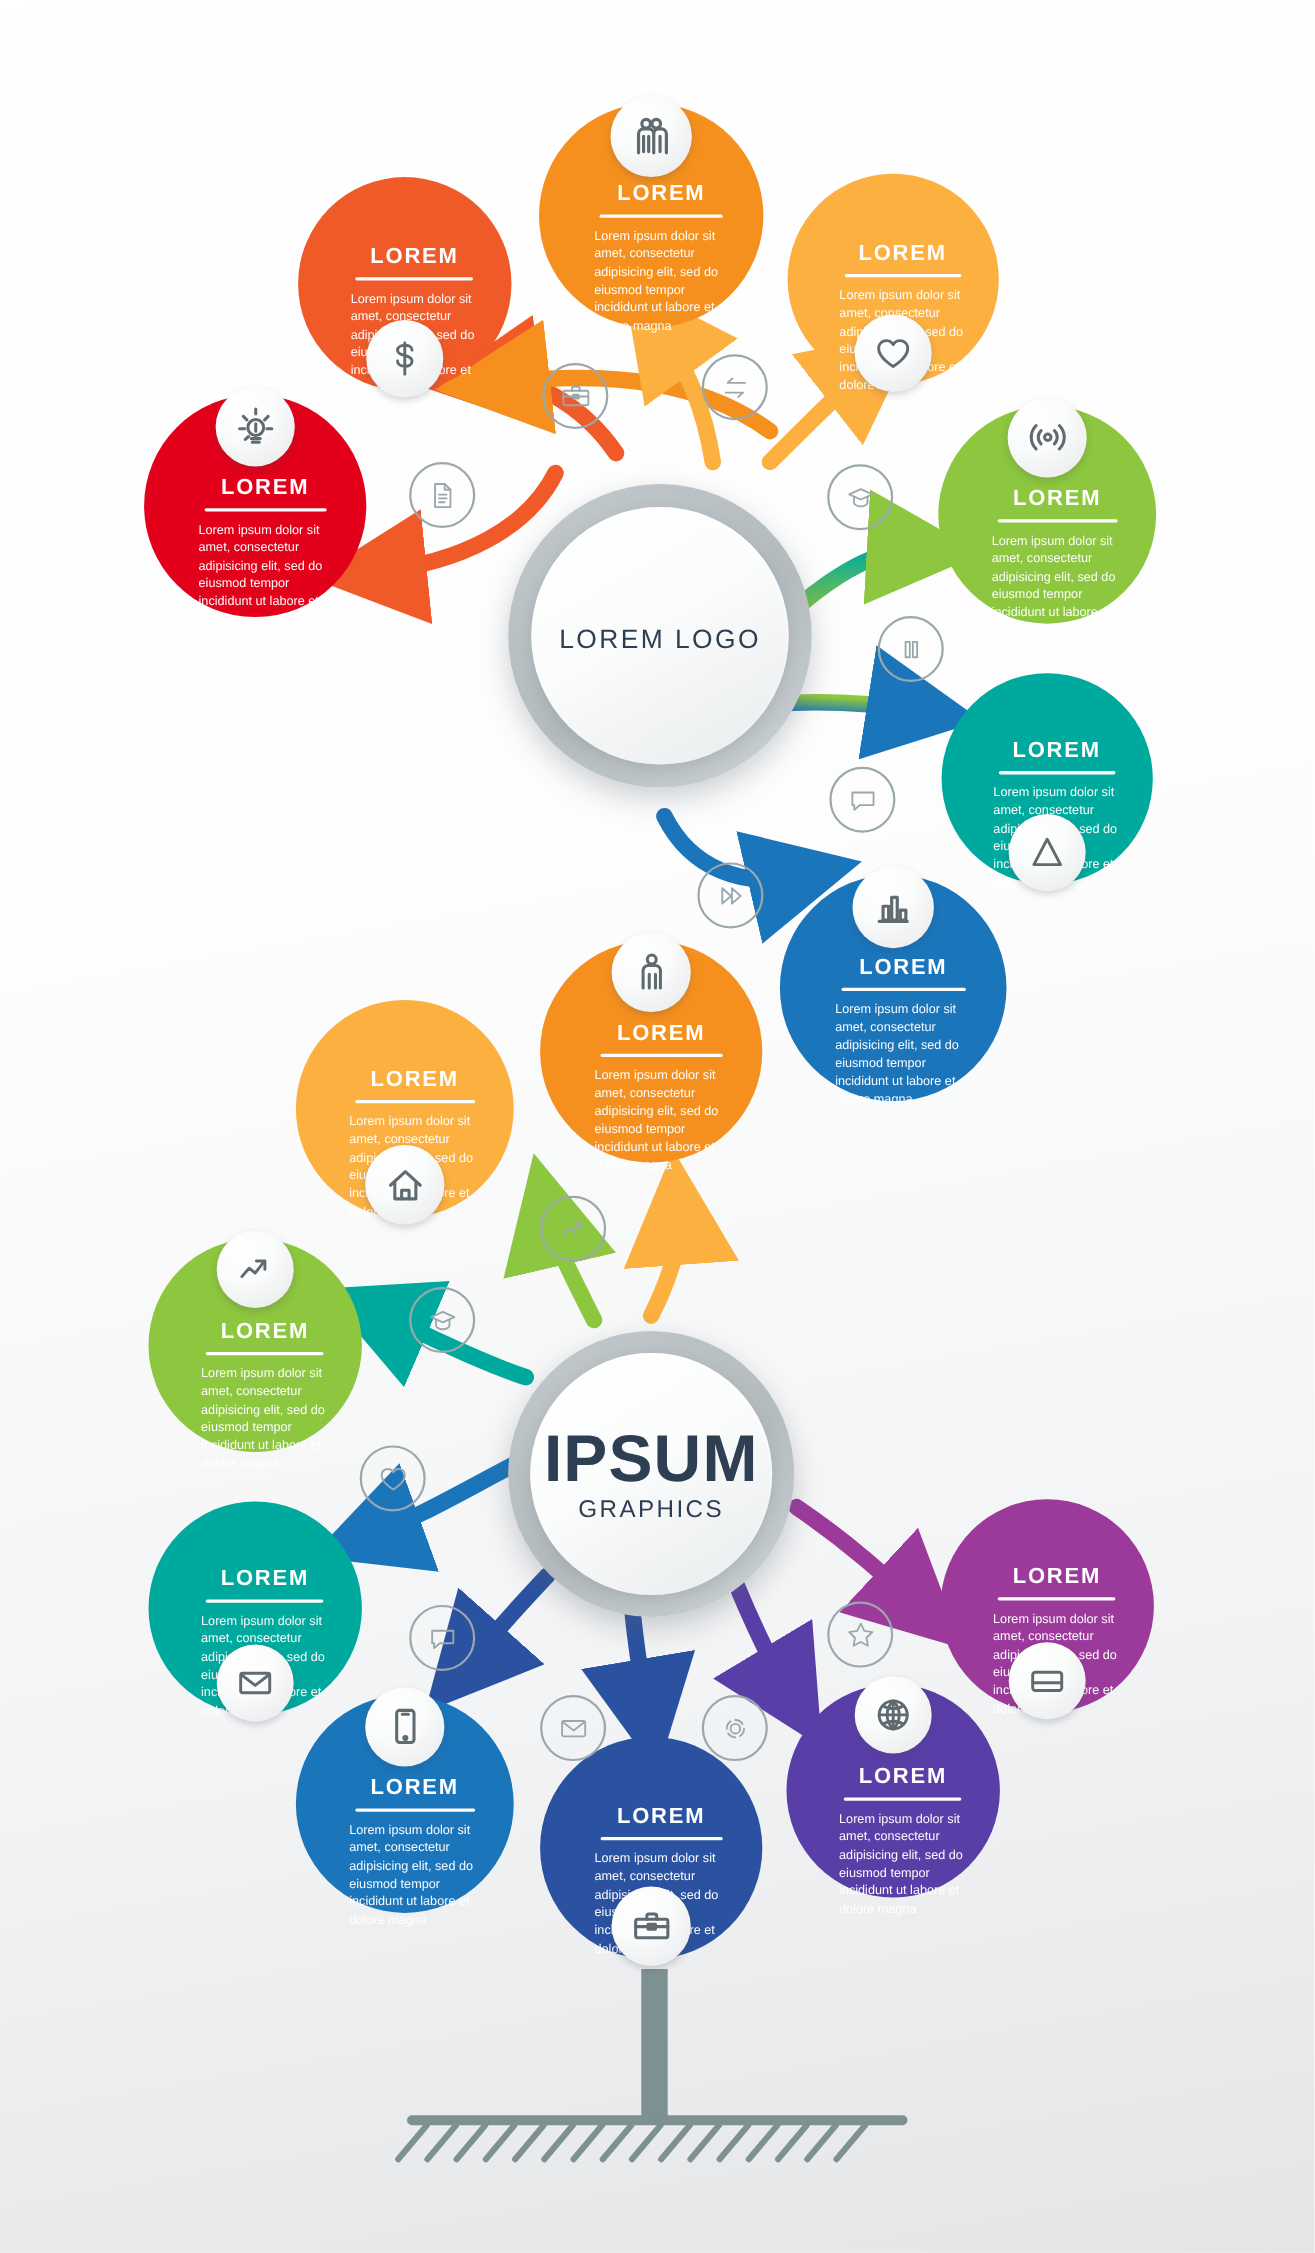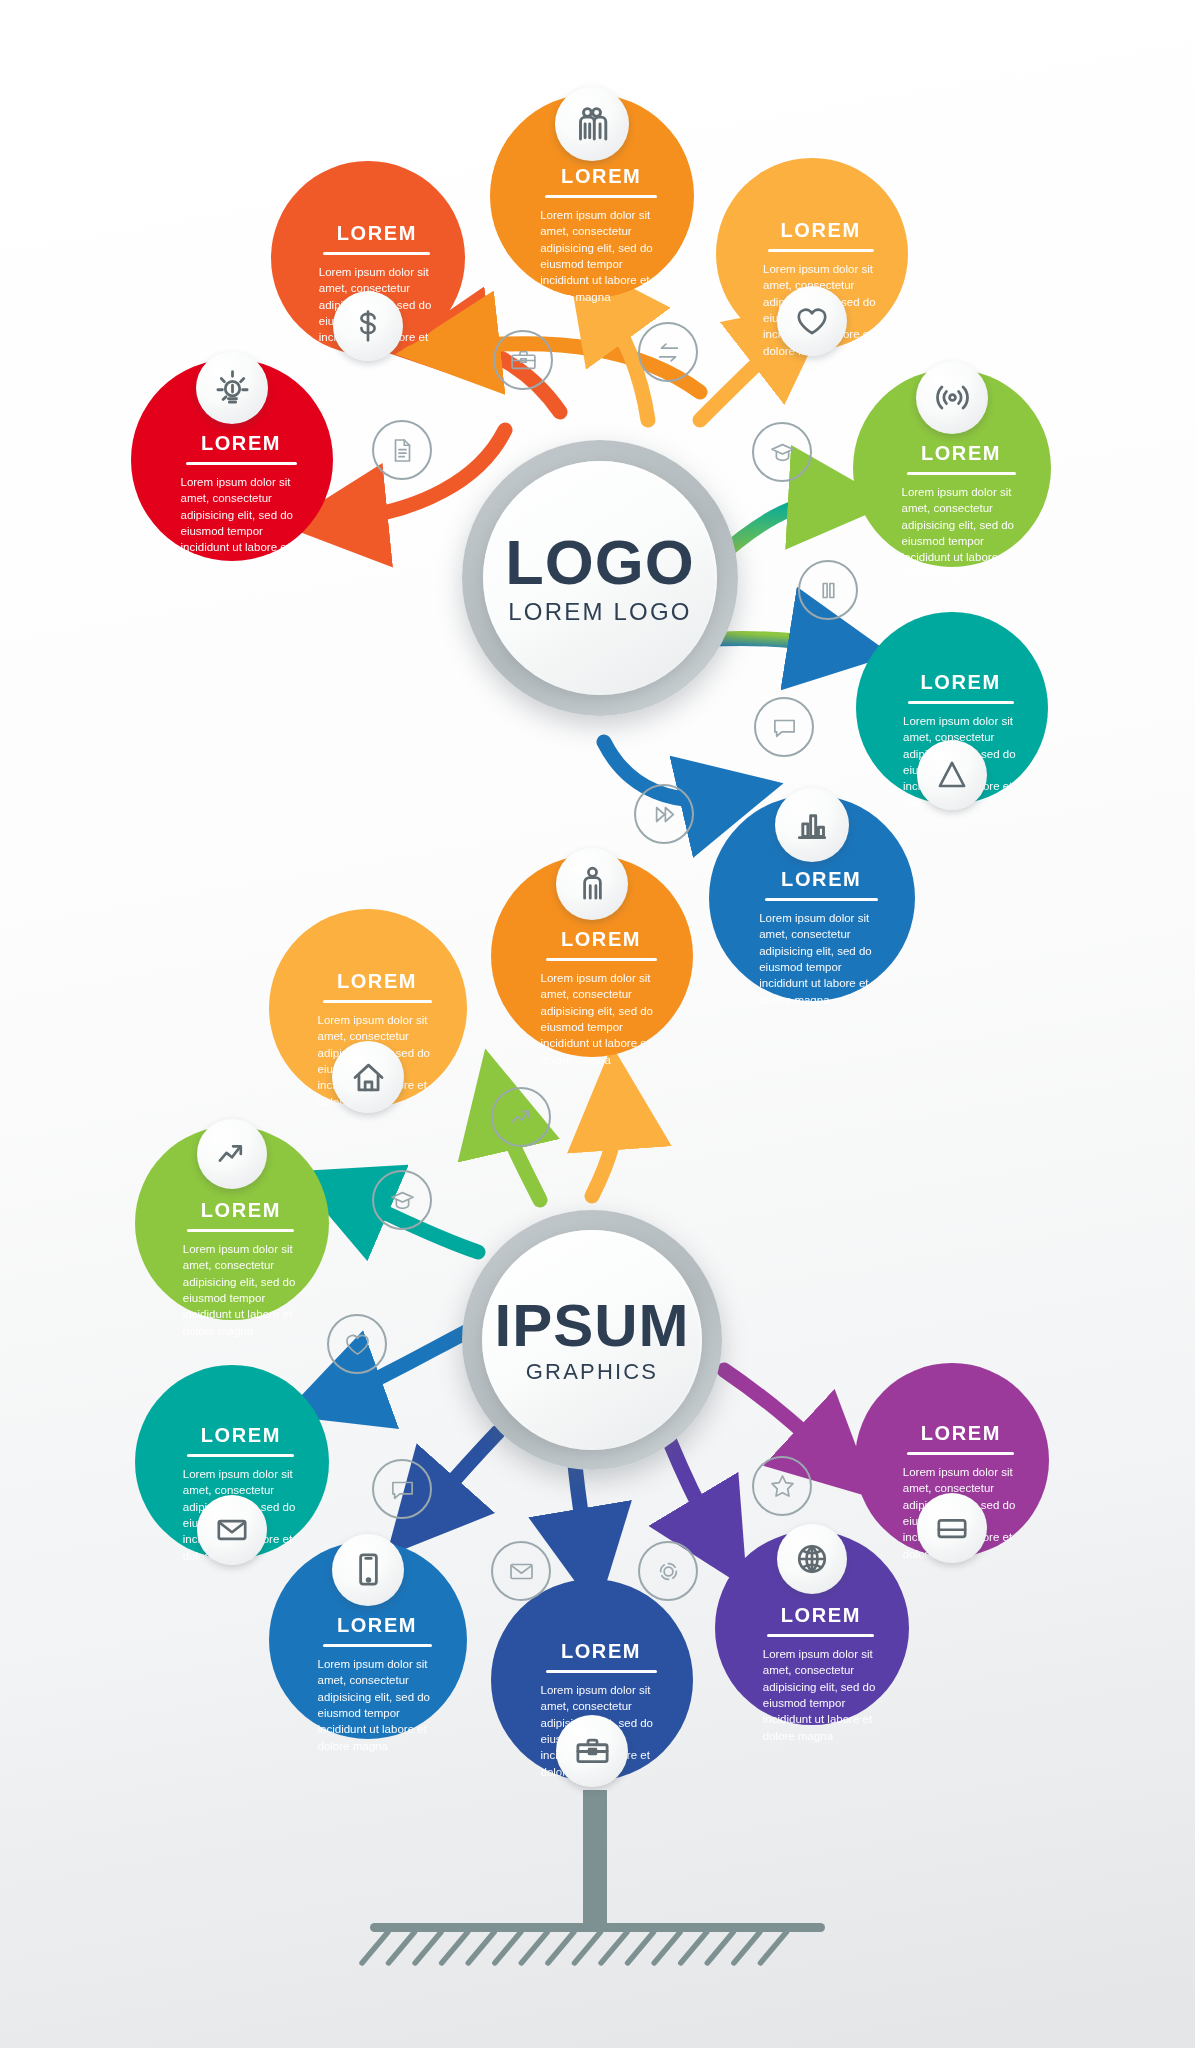--- a/index.html
+++ b/index.html
@@ -415,21 +415,20 @@
       <div class="ring" style="left: 752px; top: 1456px; width: 56px; height: 56px;">
         <svg width="35" height="35" viewBox="0 0 40 40">
           <path fill="none" stroke="#9aa8ad" stroke-width="1.925" stroke-linecap="round" stroke-linejoin="round" d="M20 8l3.7 7.6 8.3 1.2-6 5.9 1.4 8.3L20 27.1l-7.4 3.9 1.4-8.3-6-5.9 8.3-1.2L20 8z"></path>
         </svg>
       </div>
     </div>
 
   <div id="medals">
       <div class="medal" style="left: 462px; top: 440px; width: 276px; height: 276px;">
         <div class="inner" style="width: 234px; height: 234px;">
-          <div class="m1" style="font-size: 63px;">LOGO</div>
           <div class="m2" style="font-size: 24px; margin-top: 7px;">LOREM LOGO</div>
         </div>
       </div>
       <div class="medal" style="left: 462px; top: 1210px; width: 260px; height: 260px;">
         <div class="inner" style="width: 220px; height: 220px;">
           <div class="m1" style="font-size: 60px;">IPSUM</div>
           <div class="m2" style="font-size: 22px; margin-top: 7px;">GRAPHICS</div>
         </div>
       </div>
     </div>

